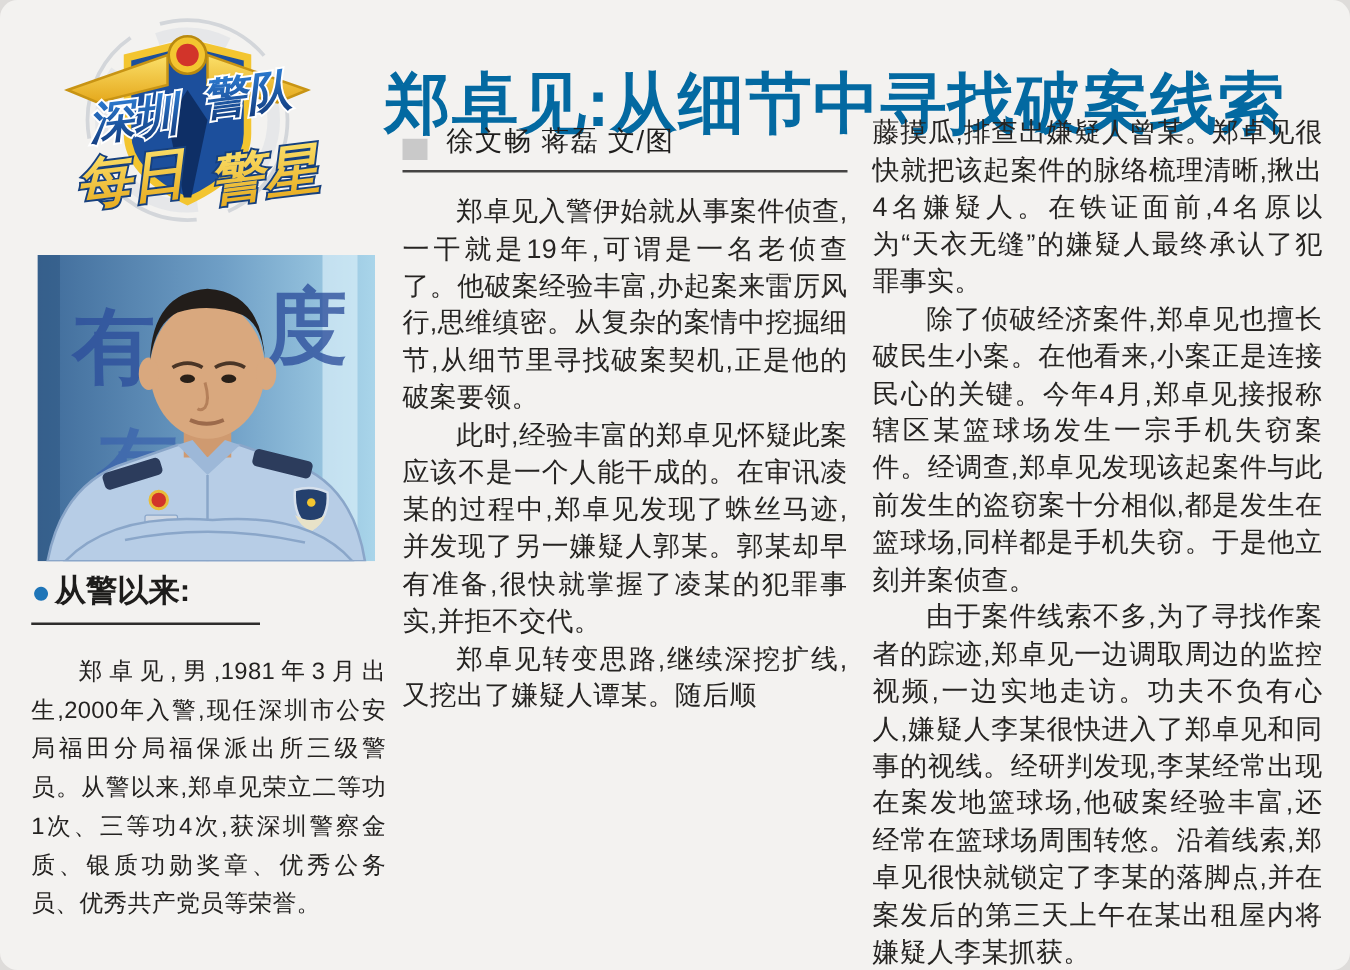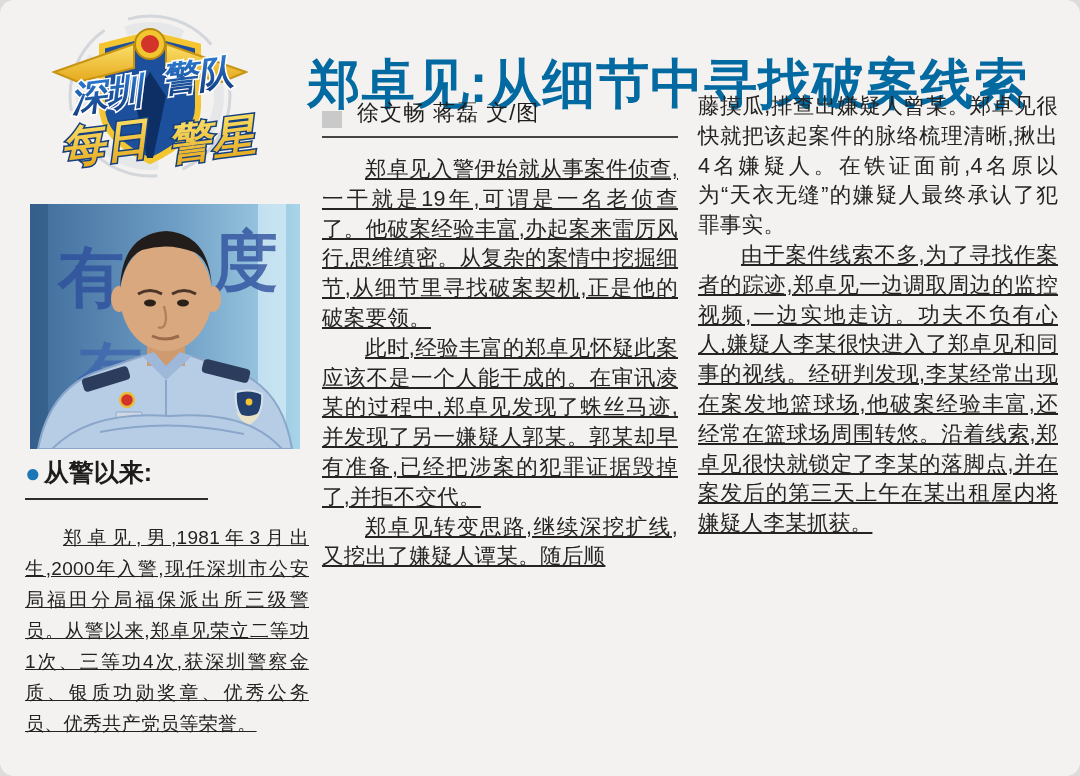--- a/index.html
+++ b/index.html
@@ -24,21 +24,21 @@
   
   .col{position:absolute;top:96px;}
   .col-mid{left:322px;width:356px;}
   .col-right{left:698px;width:360px;top:92px;}
   .byline-row{display:flex;align-items:flex-end;height:32px;}
   .byline-marker{width:20px;height:17px;background:#c9c9c9;margin-right:15px;}
   .byline-text{font-size:22px;color:#1f1e1d;letter-spacing:1px;}
   .byline-sep{border-bottom:2px solid #454443;margin-top:8px;}
   .paras{margin-top:17px;}
   .para{margin:0;font-size:21.5px;line-height:29.8px;text-align:justify;letter-spacing:0.3px;color:#262422;}
-  .indent{text-indent:2em;text-decoration:underline;}
+  .indent{text-indent:2em;}
 </style>
 </head>
 <body>
 
 <div class="page">
 
   <h1 class="headline">郑卓见:从细节中寻找破案线索</h1>
 
   <div class="logo">
     <svg viewBox="0 0 224 172">
@@ -137,25 +137,26 @@
   </div>
 
   <div class="col col-mid">
     <div class="byline-row">
       <span class="byline-marker"></span>
       <span class="byline-text">徐文畅 蒋磊 文/图</span>
     </div>
     <div class="byline-sep"></div>
     <div class="paras">
         <p class="para indent">郑卓见入警伊始就从事案件侦查,一干就是19年,可谓是一名老侦查了。他破案经验丰富,办起案来雷厉风行,思维缜密。从复杂的案情中挖掘细节,从细节里寻找破案契机,正是他的破案要领。</p>
-        <p class="para indent">此时,经验丰富的郑卓见怀疑此案应该不是一个人能干成的。在审讯凌某的过程中,郑卓见发现了蛛丝马迹,并发现了另一嫌疑人郭某。郭某却早有准备,已经把涉案的犯罪证据毁掉了,并拒不交代。</p>
+        <p class="para indent">此时,经验丰富的郑卓见怀疑此案应该不是一个人能干成的。在审讯凌某的过程中,郑卓见发现了蛛丝马迹,并发现了另一嫌疑人郭某。郭某却早有准备,很快就掌握了凌某的犯罪事实,并拒不交代。</p>
         <p class="para indent">郑卓见转变思路,继续深挖扩线,又挖出了嫌疑人谭某。随后顺</p>
       </div>
   </div>
 
   <div class="col col-right">
     <div class="paras" style="margin-top:0">
         <p class="para">藤摸瓜,排查出嫌疑人曾某。郑卓见很快就把该起案件的脉络梳理清晰,揪出4名嫌疑人。在铁证面前,4名原以为“天衣无缝”的嫌疑人最终承认了犯罪事实。</p>
+        <p class="para indent">除了侦破经济案件,郑卓见也擅长破民生小案。在他看来,小案正是连接民心的关键。今年4月,郑卓见接报称辖区某篮球场发生一宗手机失窃案件。经调查,郑卓见发现该起案件与此前发生的盗窃案十分相似,都是发生在篮球场,同样都是手机失窃。于是他立刻并案侦查。</p>
         <p class="para indent">由于案件线索不多,为了寻找作案者的踪迹,郑卓见一边调取周边的监控视频,一边实地走访。功夫不负有心人,嫌疑人李某很快进入了郑卓见和同事的视线。经研判发现,李某经常出现在案发地篮球场,他破案经验丰富,还经常在篮球场周围转悠。沿着线索,郑卓见很快就锁定了李某的落脚点,并在案发后的第三天上午在某出租屋内将嫌疑人李某抓获。</p>
       </div>
   </div>
 
 </div>
 
 </body></html>

